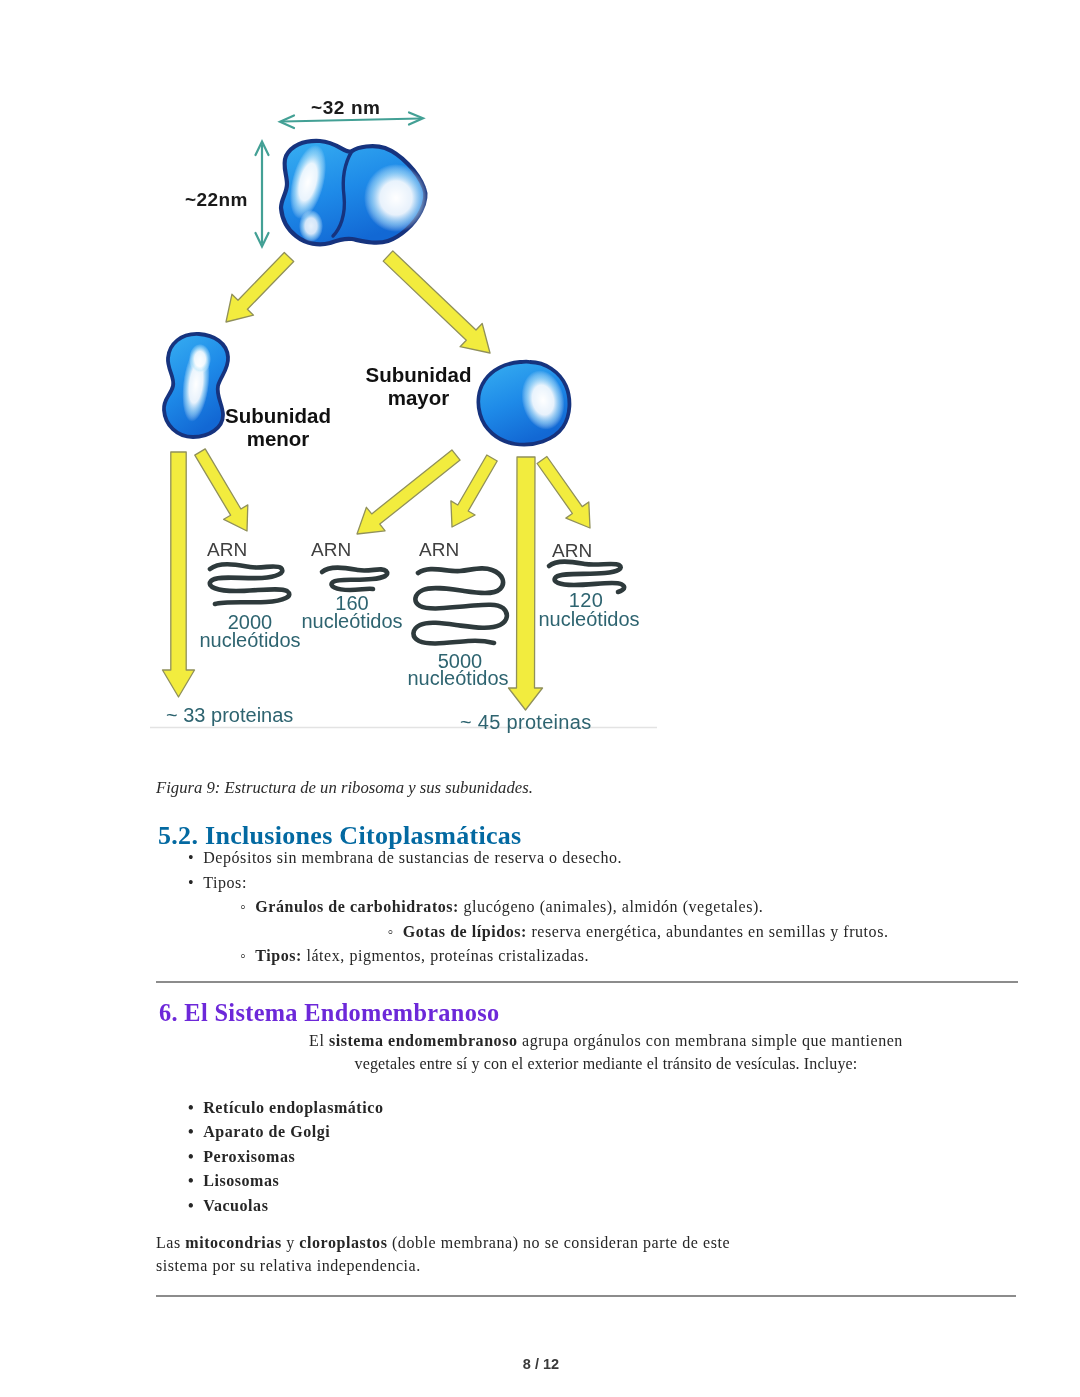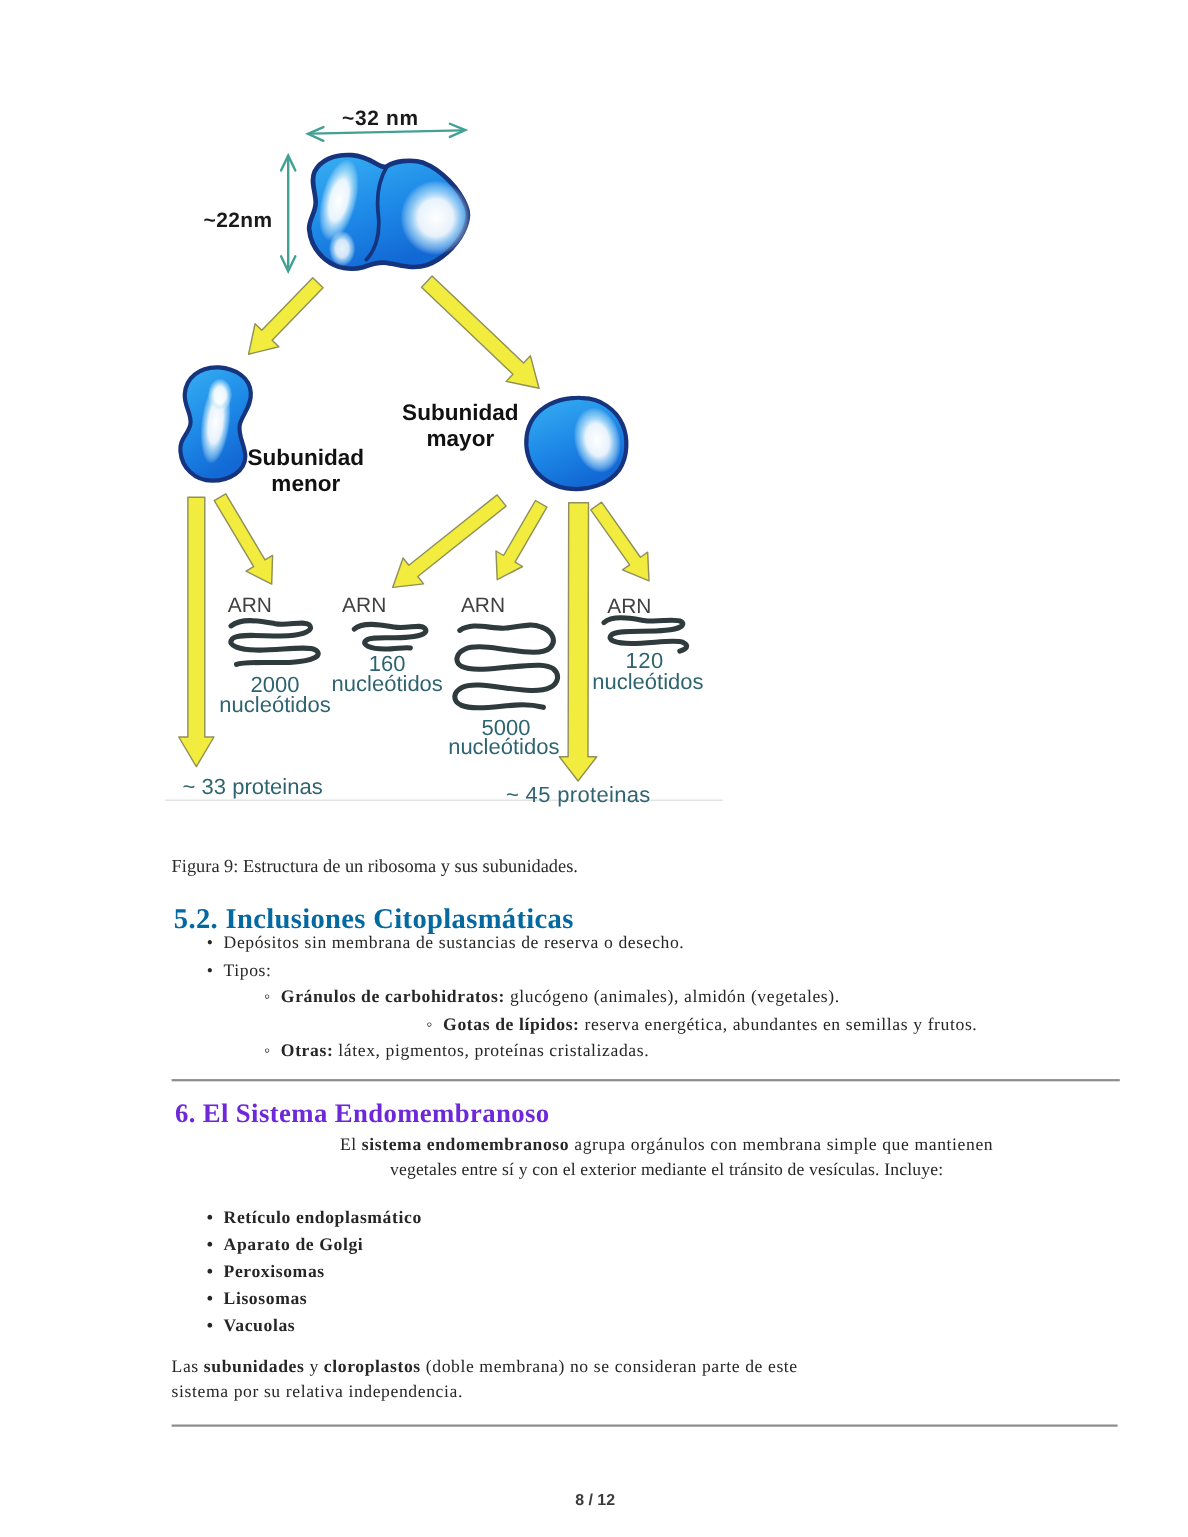--- a/index.html
+++ b/index.html
@@ -1,19 +1,19 @@
 <!DOCTYPE html>
 <html><head>
 <meta charset="utf-8">
 <style>
   html,body{margin:0;padding:0;}
   body{width:1080px;height:1397px;background:#ffffff;position:relative;
        font-family:"Liberation Serif",serif;color:#242424;overflow:hidden;}
   .abs{position:absolute;}
-  .cap{font-size:16.7px;color:#2a2a2a;}
+  .cap{font-style:italic;font-size:16.7px;color:#2a2a2a;}
   h2{font-size:26px;font-weight:bold;margin:0;color:#0369a1;letter-spacing:0.3px;}
   h1{font-size:24.3px;font-weight:bold;margin:0;color:#6d28d9;letter-spacing:0.35px;}
   .body{font-size:16px;line-height:23.3px;color:#262626;letter-spacing:0.55px;}
   .hr{border-top:2.5px solid #8c8c8c;height:0;}
   .pg{font-family:"Liberation Sans",sans-serif;font-size:14.5px;font-weight:bold;color:#3a3a3a;}
 </style>
 </head>
 <body>
 
 <svg class="abs" style="left:130px;top:85px" width="560" height="660" viewBox="130 85 560 660">
@@ -151,40 +151,40 @@
 
 <div class="abs cap" style="left:156px;top:778px;">Figura 9: Estructura de un ribosoma y sus subunidades.</div>
 
 <h2 class="abs" style="left:158px;top:821px;">5.2. Inclusiones Citoplasmáticas</h2>
 
 <div class="abs body" style="left:156px;top:846px;width:880px;">
   <div style="padding-left:55px;text-indent:-23px;">•&nbsp;&nbsp;Depósitos sin membrana de sustancias de reserva o desecho.</div>
   <div style="padding-left:55px;text-indent:-23px;margin-top:1.3px;">•&nbsp;&nbsp;Tipos:</div>
   <div style="padding-left:105px;text-indent:-21px;margin-top:1.3px;">◦&nbsp;&nbsp;<b>Gránulos de carbohidratos:</b> glucógeno (animales), almidón (vegetales).</div>
   <div style="padding-left:105px;text-indent:-21px;margin-top:1.3px;text-align:center;">◦&nbsp;&nbsp;<b>Gotas de lípidos:</b> reserva energética, abundantes en semillas y frutos.</div>
-  <div style="padding-left:105px;text-indent:-21px;margin-top:1.3px;">◦&nbsp;&nbsp;<b>Otras:</b> látex, pigmentos, proteínas cristalizadas.</div>
+  <div style="padding-left:105px;text-indent:-21px;margin-top:1.3px;">◦&nbsp;&nbsp;<b>Tipos:</b> látex, pigmentos, proteínas cristalizadas.</div>
 </div>
 
 <div class="abs hr" style="left:156px;top:981px;width:862px;"></div>
 
 <h1 class="abs" style="left:159px;top:999px;">6. El Sistema Endomembranoso</h1>
 
 <div class="abs body" style="left:156px;top:1029px;width:900px;text-align:center;">
 El <b>sistema endomembranoso</b> agrupa orgánulos con membrana simple que mantienen<br>
 <span style="letter-spacing:0.15px">vegetales entre sí y con el exterior mediante el tránsito de vesículas. Incluye:</span>
 </div>
 
 <div class="abs body" style="left:156px;top:1095.5px;line-height:24.6px;font-weight:bold;">
   <div style="padding-left:55px;text-indent:-23px;">•&nbsp;&nbsp;Retículo endoplasmático</div>
   <div style="padding-left:55px;text-indent:-23px;">•&nbsp;&nbsp;Aparato de Golgi</div>
   <div style="padding-left:55px;text-indent:-23px;">•&nbsp;&nbsp;Peroxisomas</div>
   <div style="padding-left:55px;text-indent:-23px;">•&nbsp;&nbsp;Lisosomas</div>
   <div style="padding-left:55px;text-indent:-23px;">•&nbsp;&nbsp;Vacuolas</div>
 </div>
 
 <div class="abs body" style="left:156px;top:1231px;width:900px;">
-Las <b>subunidades</b> y <b>cloroplastos</b> (doble membrana) no se consideran parte de este<br>
+Las <b>mitocondrias</b> y <b>cloroplastos</b> (doble membrana) no se consideran parte de este<br>
 sistema por su relativa independencia.
 </div>
 
 <div class="abs hr" style="left:156px;top:1295px;width:860px;"></div>
 
 <div class="abs pg" style="left:0;top:1356px;width:1082px;text-align:center;">8 / 12</div>
 
 </body></html>

